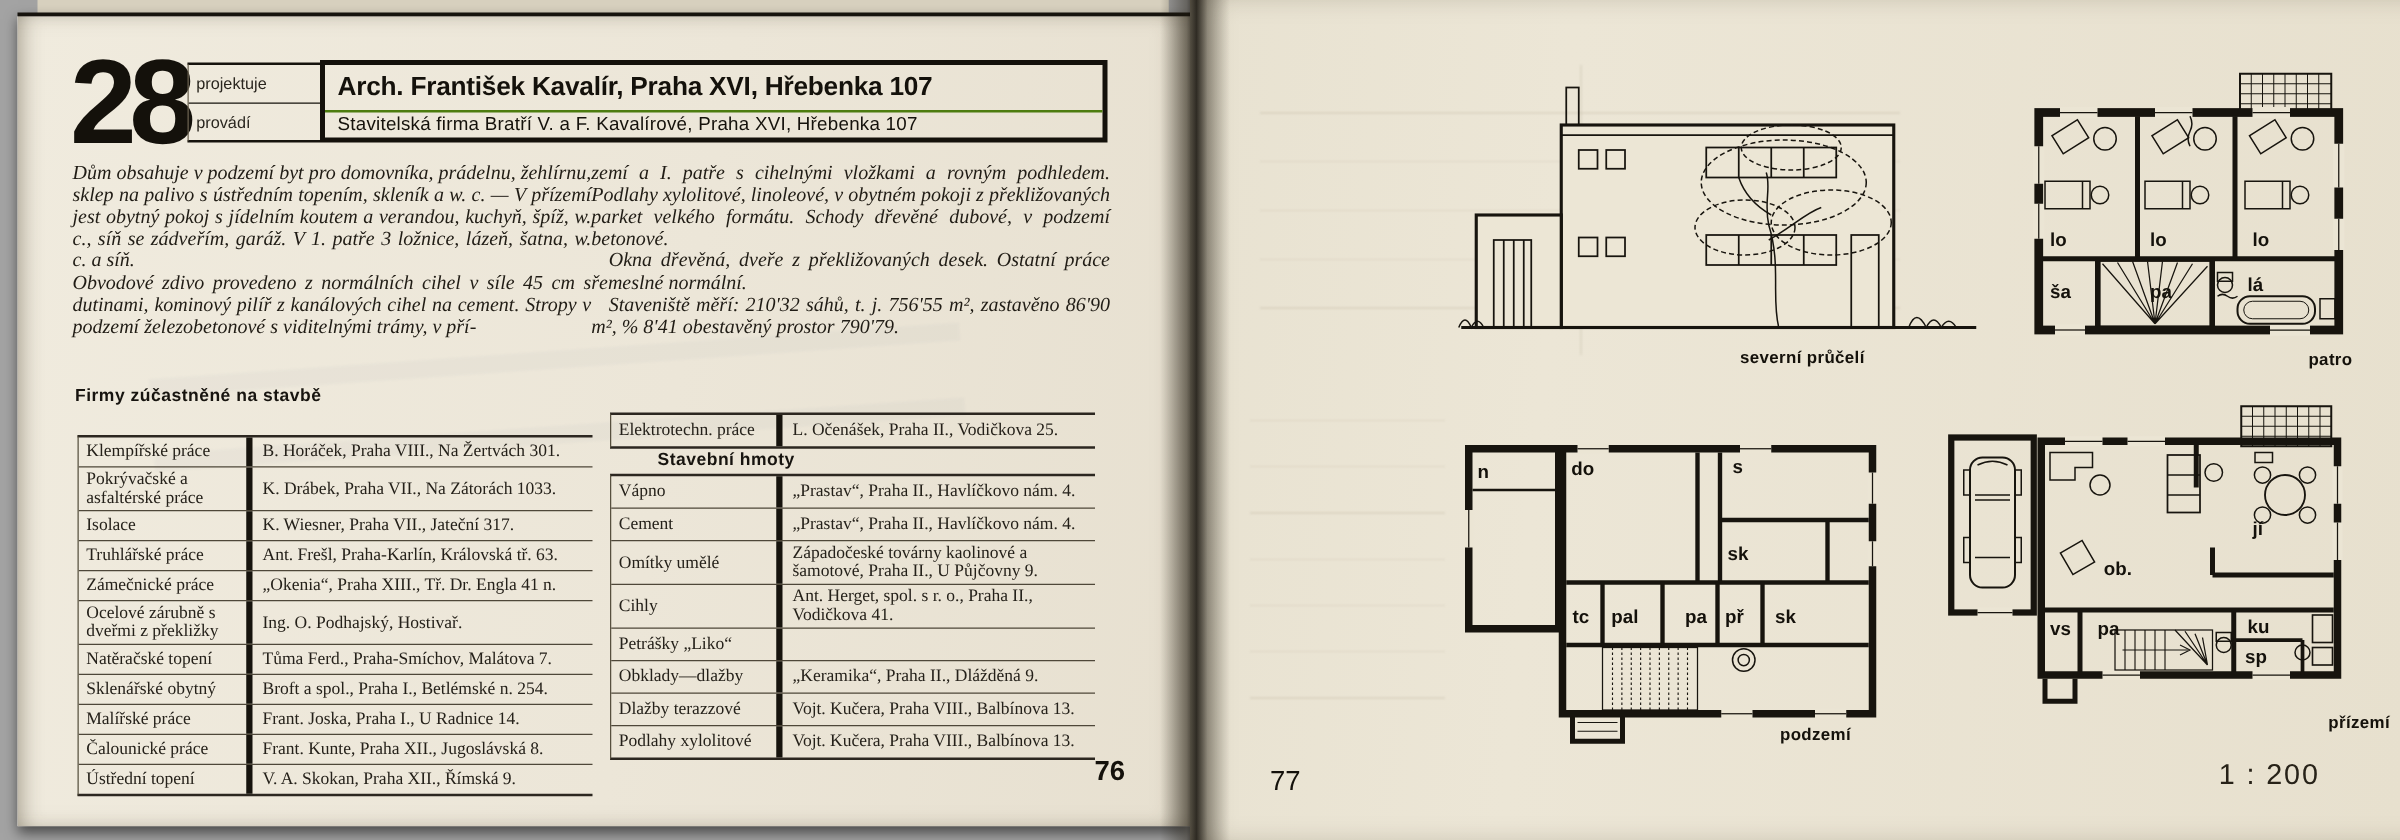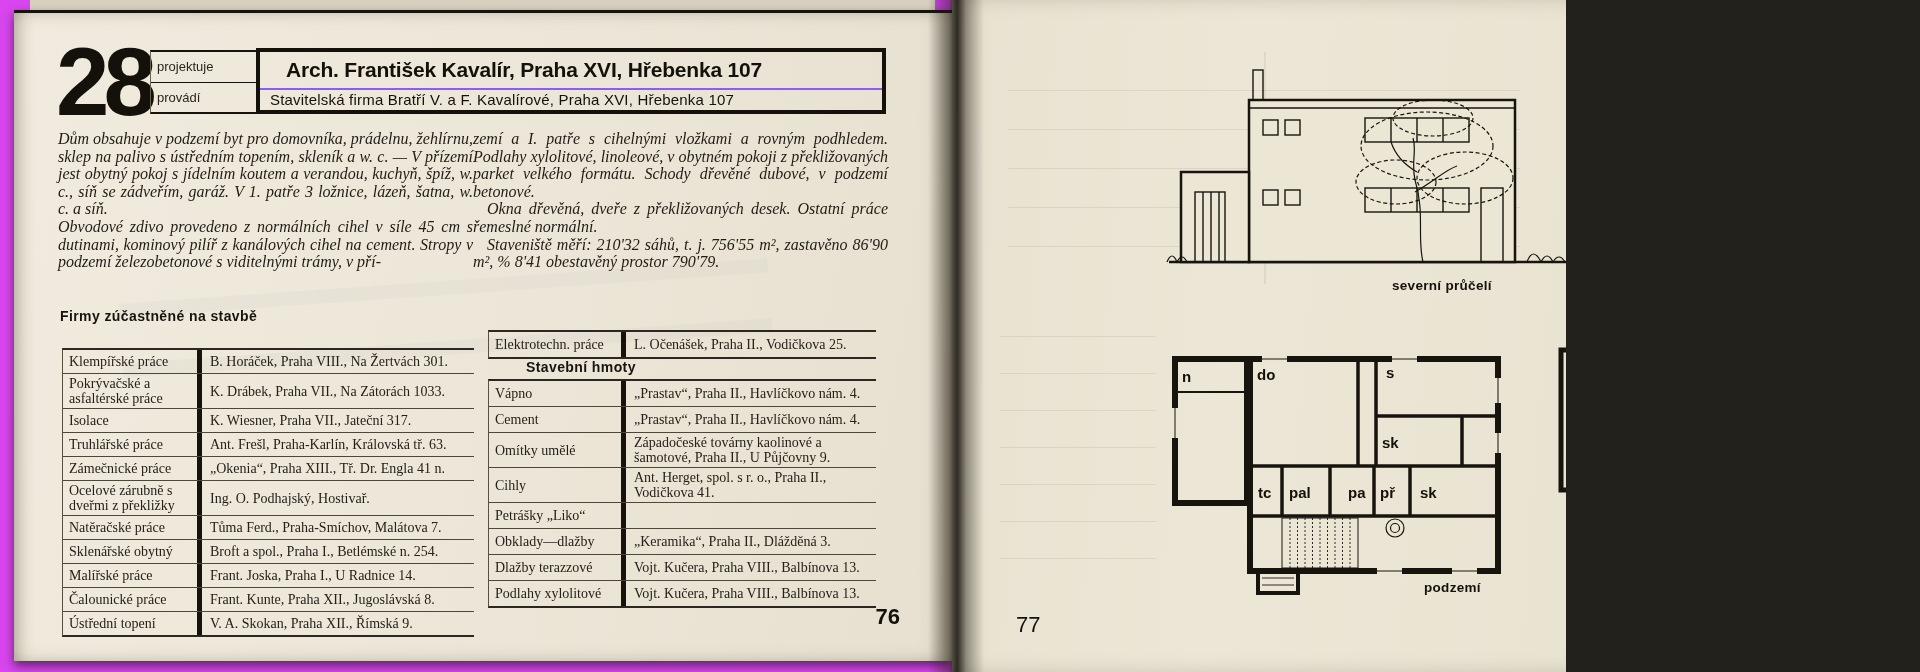--- a/index.html
+++ b/index.html
@@ -1,16 +1,16 @@
 <!DOCTYPE html>
 <html><head>
 <meta charset="utf-8">
 <style>
   html,body{margin:0;padding:0;background:#23211c;}
-  .spread{position:relative;width:1566px;height:672px;background:#d946ef;overflow:hidden;
+  .spread{position:relative;width:1920px;height:672px;background:#a3a3a3;overflow:hidden;
           font-family:"Liberation Sans",sans-serif;color:#14110b;}
   .abs{position:absolute;}
   
   #backing{left:30px;top:0;width:905px;height:12px;background:#d8d1bf;}
   #pageL{left:14px;top:10px;width:938px;height:648px;
          background:linear-gradient(100deg,#f0ebde 0%,#ece6d8 55%,#e7e0d0 100%);
          border-top:3px solid #16130d;
          box-shadow:inset 12px 0 18px -10px rgba(60,50,30,.45), inset -16px 0 24px -12px rgba(60,50,30,.5), 0 5px 10px rgba(0,0,0,.55);}
   #pageR{left:952px;top:0;width:968px;height:672px;
          background:linear-gradient(95deg,#e8e2d1 0%,#ece6d6 30%,#e7e0ce 100%);
@@ -26,21 +26,21 @@
           background:repeating-linear-gradient(to bottom,transparent 0 36px,rgba(128,116,90,.25) 36px 37px);}
   #ghost3{left:120px;top:235px;width:650px;height:150px;transform:rotate(-4deg);
           background:repeating-linear-gradient(to bottom,transparent 0 46px,rgba(100,115,138,.08) 46px 60px);}
   
   .z2{z-index:2;}
   #num28{left:56px;top:34px;font-size:96px;line-height:1;font-weight:bold;letter-spacing:-6px;color:#14110b;}
   #rolebox{left:150px;top:50px;width:106px;height:64px;border-top:2px solid #16130d;border-bottom:2px solid #16130d;border-left:1px solid #6b6251;box-sizing:border-box;}
   .rolecell{height:30px;line-height:30px;padding-left:6px;font-size:13px;color:#2a261f;}
   .rolecell.first{border-bottom:1px solid #16130d;}
   #titlebox{left:256px;top:48px;width:630px;height:66px;border:4px solid #14110b;box-sizing:border-box;}
-  #titlemain{height:36px;line-height:36px;padding-left:26px;font-size:21px;font-weight:bold;letter-spacing:-.2px;border-bottom:2px solid #8b5cf6;white-space:nowrap;}
+  #titlemain{height:36px;line-height:36px;padding-left:10px;font-size:21px;font-weight:bold;letter-spacing:-.2px;border-bottom:2px solid #4d7c0f;white-space:nowrap;}
   #titlesub{height:20px;line-height:20px;padding-left:10px;font-size:15px;font-weight:normal;letter-spacing:.2px;white-space:nowrap;}
   
   #bodycols{left:58px;top:130px;width:830px;display:flex;justify-content:space-between;}
   .bcol{flex:1;font-family:"Liberation Serif",serif;font-style:italic;font-size:16px;line-height:17.6px;color:#201c15;text-align:justify;}
   .bcol p{margin:0;}
   .bcol p.ind{text-indent:14px;}
   
   .subhead{font-size:14px;font-weight:bold;letter-spacing:.4px;color:#17140f;}
   #firmshead{left:60px;top:308px;}
   #mathead{left:490px;top:359px;margin-left:36px;}
@@ -134,21 +134,21 @@
         <div class="tlab">Zámečnické práce</div>
         <div class="tdiv"></div>
         <div class="tval">„Okenia“, Praha XIII., Tř. Dr. Engla 41 n.</div>
       </div>
     <div class="trow">
         <div class="tlab">Ocelové zárubně s dveřmi z překližky</div>
         <div class="tdiv"></div>
         <div class="tval">Ing. O. Podhajský, Hostivař.</div>
       </div>
     <div class="trow">
-        <div class="tlab">Natěračské práce</div>
+        <div class="tlab">Natěračské topení</div>
         <div class="tdiv"></div>
         <div class="tval">Tůma Ferd., Praha-Smíchov, Malátova 7.</div>
       </div>
     <div class="trow">
         <div class="tlab">Sklenářské obytný</div>
         <div class="tdiv"></div>
         <div class="tval">Broft a spol., Praha I., Betlémské n. 254.</div>
       </div>
     <div class="trow">
         <div class="tlab">Malířské práce</div>
@@ -199,21 +199,21 @@
         <div class="tval">Ant. Herget, spol. s r. o., Praha II., Vodičkova 41.</div>
       </div>
     <div class="trow">
         <div class="tlab">Petrášky „Liko“</div>
         <div class="tdiv"></div>
         <div class="tval"></div>
       </div>
     <div class="trow">
         <div class="tlab">Obklady—dlažby</div>
         <div class="tdiv"></div>
-        <div class="tval">„Keramika“, Praha II., Dlážděná 3.</div>
+        <div class="tval">„Keramika“, Praha II., Dlážděná 9.</div>
       </div>
     <div class="trow">
         <div class="tlab">Dlažby terazzové</div>
         <div class="tdiv"></div>
         <div class="tval">Vojt. Kučera, Praha VIII., Balbínova 13.</div>
       </div>
     <div class="trow">
         <div class="tlab">Podlahy xylolitové</div>
         <div class="tdiv"></div>
         <div class="tval">Vojt. Kučera, Praha VIII., Balbínova 13.</div>

